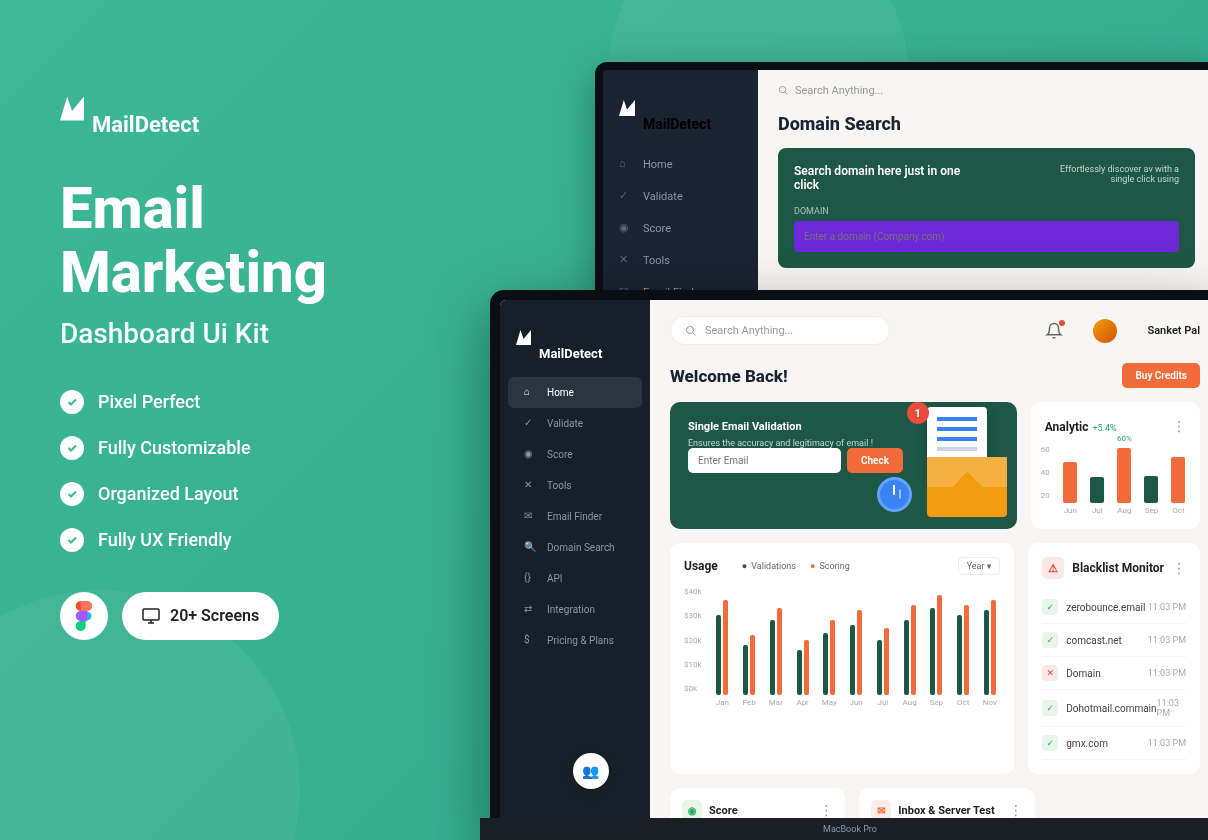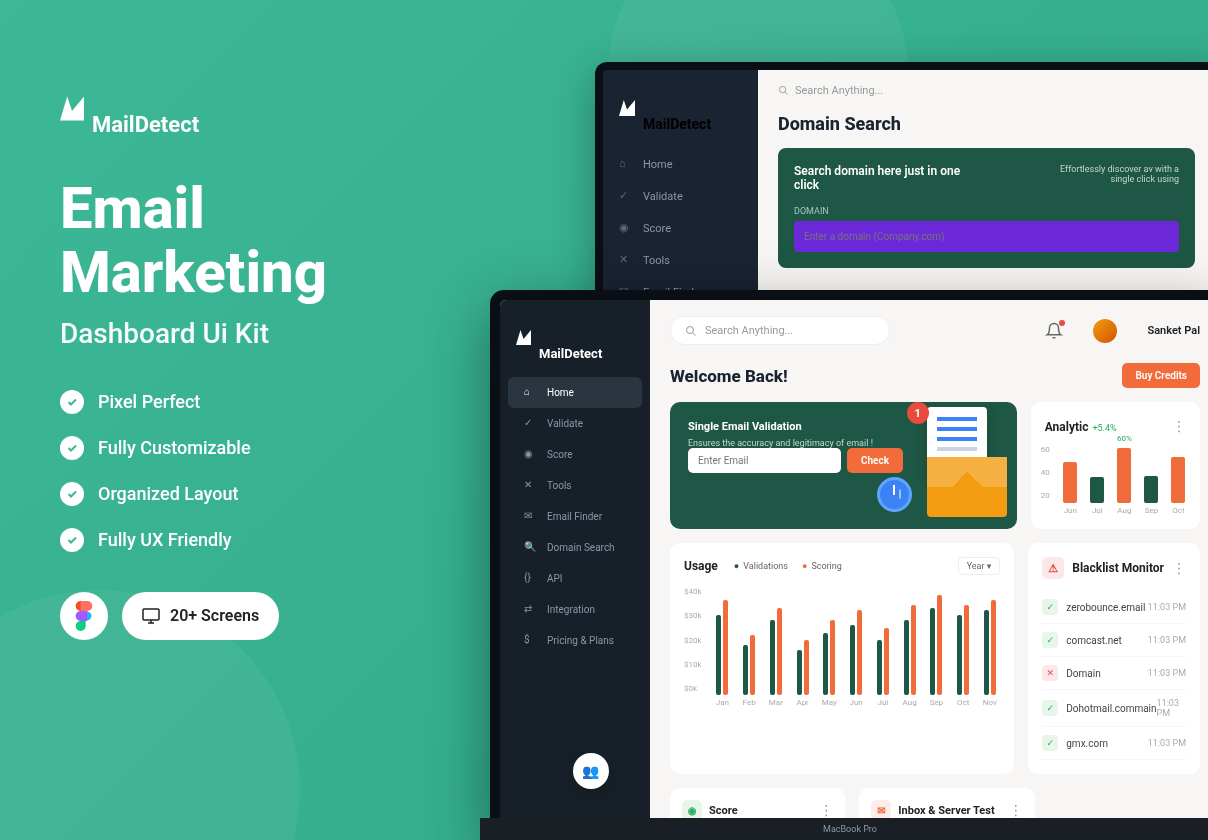--- a/index.html
+++ b/index.html
@@ -361,21 +361,21 @@
                   <div class="ana-lbl">Oct</div>
                 </div>
               </div>
           </div>
         </div>
       </div>
 
       <div class="cards-row">
         <div class="usage">
           <div class="usg-hd">
-            <div style="display:flex;align-items:center;gap:16px">
+            <div style="display:flex;align-items:center;gap:24px">
               <span class="usg-tl">Usage</span>
               <div class="usg-leg">
                 <span class="lg-v">Validations</span>
                 <span class="lg-s">Scoring</span>
               </div>
             </div>
             <div class="usg-sel"><span>Year</span> ▾</div>
           </div>
           <div class="usg-chart">
             <div class="usg-y" id="usg-y">

